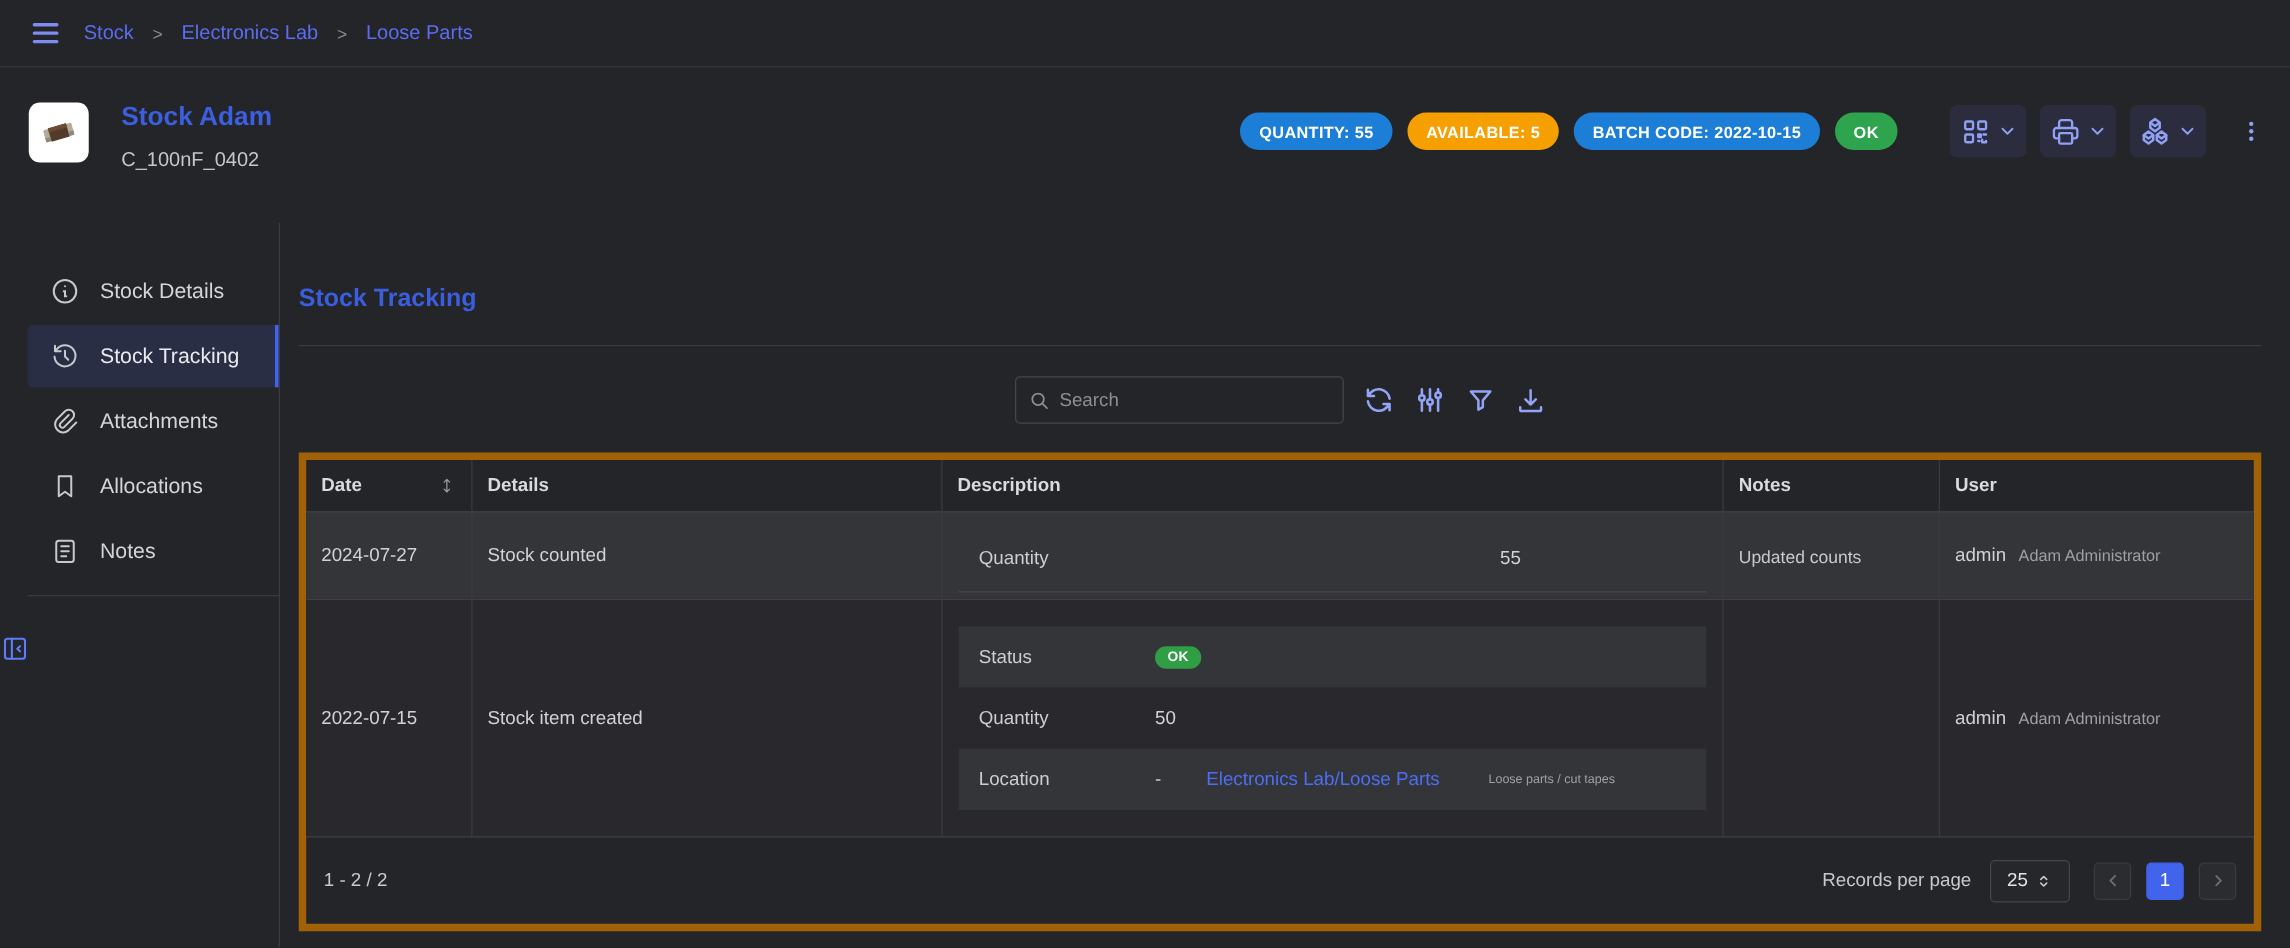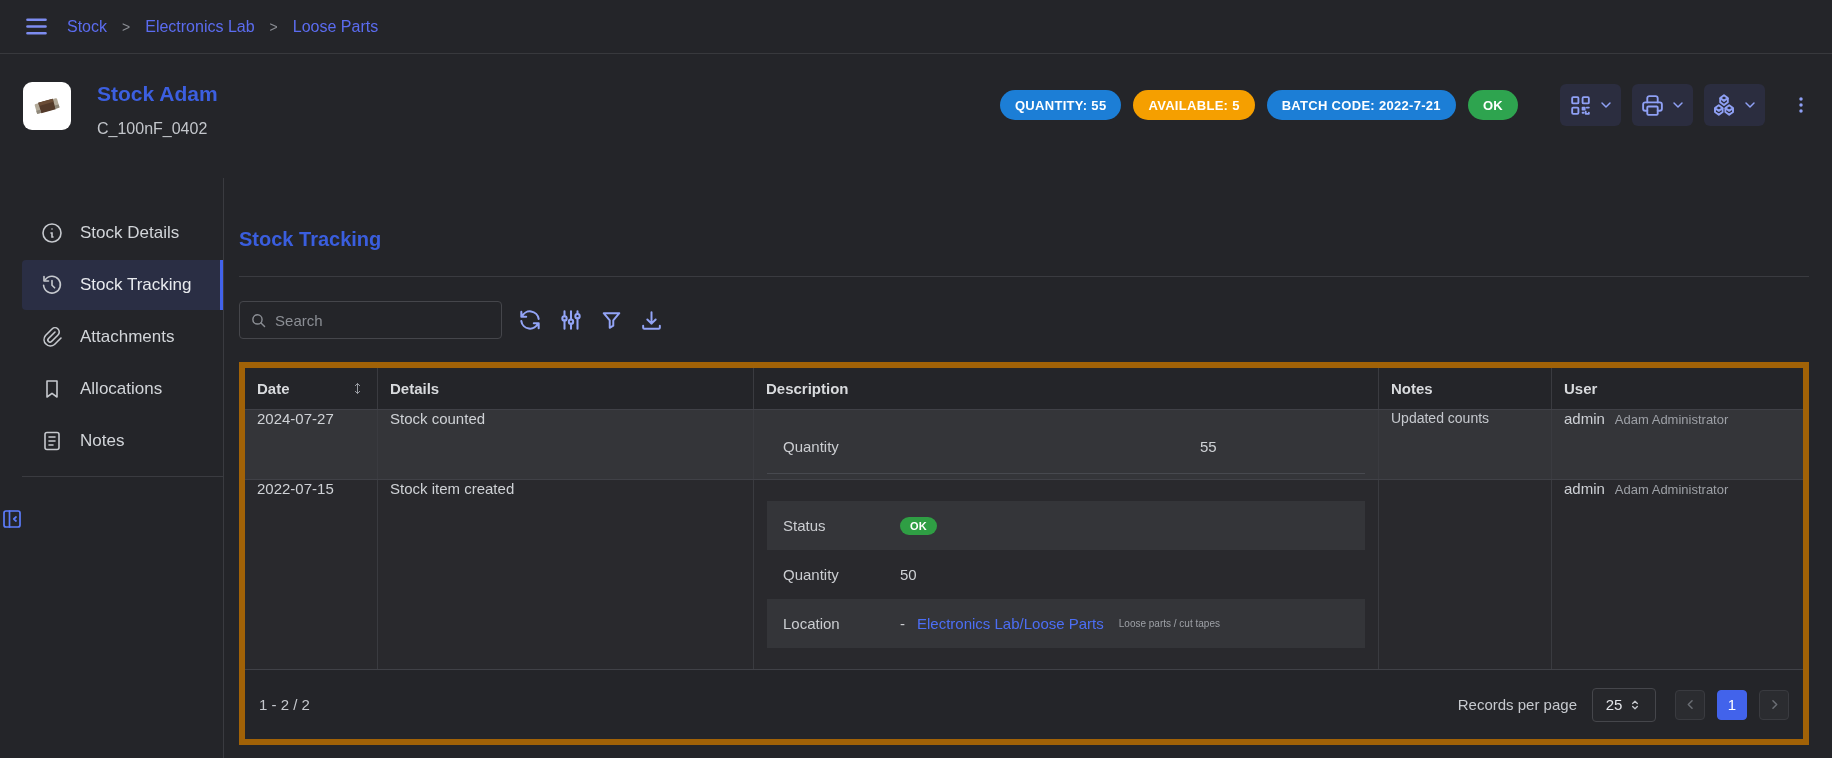--- a/index.html
+++ b/index.html
@@ -65,21 +65,21 @@
   }
   .side-item .s-ico { color:#c6c9ce; }
   .side-item.active { background:#2a2e44; border-right:3px solid #4263eb; color:#e8eaee; }
   .side-div { border:none; border-top:1px solid #3a3b40; margin:10px 0 12px 22px; }
   .collapse-btn { color:#5c7cfa; margin-left:42px; cursor:pointer; }
 
   .main { flex:1; padding:0 37px 0 15px; }
   .panel-title { margin-top:50px; font-size:20px; font-weight:bold; color:#3a5ede; }
   .panel-div { border:none; border-top:1px solid #3a3b40; margin-top:25px; }
 
-  .toolbar { margin-top:22px; height:42px; display:flex; align-items:center; justify-content:flex-start; }
+  .toolbar { margin-top:22px; height:42px; display:flex; align-items:center; justify-content:center; }
   .searchbox {
     width:263px; height:38px; border:1px solid #45464b; border-radius:4px;
     display:flex; align-items:center; padding:0 10px; gap:8px; color:#8b8e94;
   }
   .searchbox input {
     background:transparent; border:none; outline:none; color:#d6d8dc;
     font-size:15px; width:100%; font-family:"Liberation Sans", sans-serif;
   }
   .searchbox input::placeholder { color:#8b8e94; }
   .tool-ico { color:#93a4f6; margin-left:15px; cursor:pointer; }
@@ -89,32 +89,32 @@
   .trow { display:grid; grid-template-columns:132px 376px 625px 173px 252px; }
   .thead { height:41px; }
   .thead .cell { font-weight:bold; font-size:15px; color:#d8dadd; display:flex; align-items:center; }
   .cell { padding-left:12px; border-left:1px solid #3a3b40; min-width:0; }
   .cell:first-child { border-left:none; }
   .sort-ico { color:#9a9da3; margin-left:auto; margin-right:12px; }
 
   .brow { border-top:1px solid #404147; font-size:15px; color:#cfd2d6; }
   .row-a { height:70px; background:#343539; }
   .row-b { height:190px; background:#29292d; }
-  .vcenter { display:flex; }
+  .vcenter { display:flex; align-items:center; }
 
   .det-cell-a { display:flex; flex-direction:column; justify-content:center; padding:0 13px; }
   .det-line {
     height:53px; display:flex; align-items:center; padding-left:16px;
     border-bottom:1px solid #47494f; margin-top:5px;
   }
   .det-label { width:117px; flex:none; color:#cbcdd1; }
   .det-val-a { margin-left:300px; }
 
   .det-cell-b { display:flex; flex-direction:column; justify-content:center; padding:0 13px; }
-  .det-sub { height:49px; display:flex; align-items:center; padding-left:16px; }
+  .det-sub { height:49px; display:flex; align-items:center; padding-left:16px;gap:24px; }
   .det-sub.lite { background:#343539; }
   .ok-pill {
     background:#2f9e44; color:#fff; font-size:11px; font-weight:bold;
     padding:3px 10px; border-radius:10px; letter-spacing:.3px;
   }
   .loc-dash { color:#cbcdd1; }
   .loc-link { color:#4c6ef5; margin-left:12px; cursor:pointer; text-decoration:none; }
   .loc-desc { color:#9da0a6; font-size:10px; margin-left:15px; }
 
   .notes-cell { font-size:14px; color:#c6c9ce; }
@@ -173,21 +173,21 @@
   </div>
   <div class="titles">
     <div class="title">Stock Adam</div>
     <div class="subtitle">C_100nF_0402</div>
   </div>
 
   <div class="head-right">
     <div class="badges">
       <div class="badge badge-blue">QUANTITY: 55</div>
       <div class="badge badge-orange">AVAILABLE: 5</div>
-      <div class="badge badge-blue">BATCH CODE: 2022-7-21</div>
+      <div class="badge badge-blue">BATCH CODE: 2022-10-15</div>
       <div class="badge badge-green">OK</div>
     </div>
 
     <div class="actions">
       <div class="act-btn">
         <svg width="25" height="25" viewBox="0 0 24 24" fill="none" stroke="currentColor" stroke-width="1.8" stroke-linecap="round" stroke-linejoin="round">
           <rect x="4" y="4" width="6" height="6" rx="1"></rect>
             <rect x="14" y="4" width="6" height="6" rx="1"></rect>
             <rect x="4" y="14" width="6" height="6" rx="1"></rect>
           <path d="M14 14h2v2h-2zM18 14h2M14 19h1M17 18v2h3v-1"></path>

